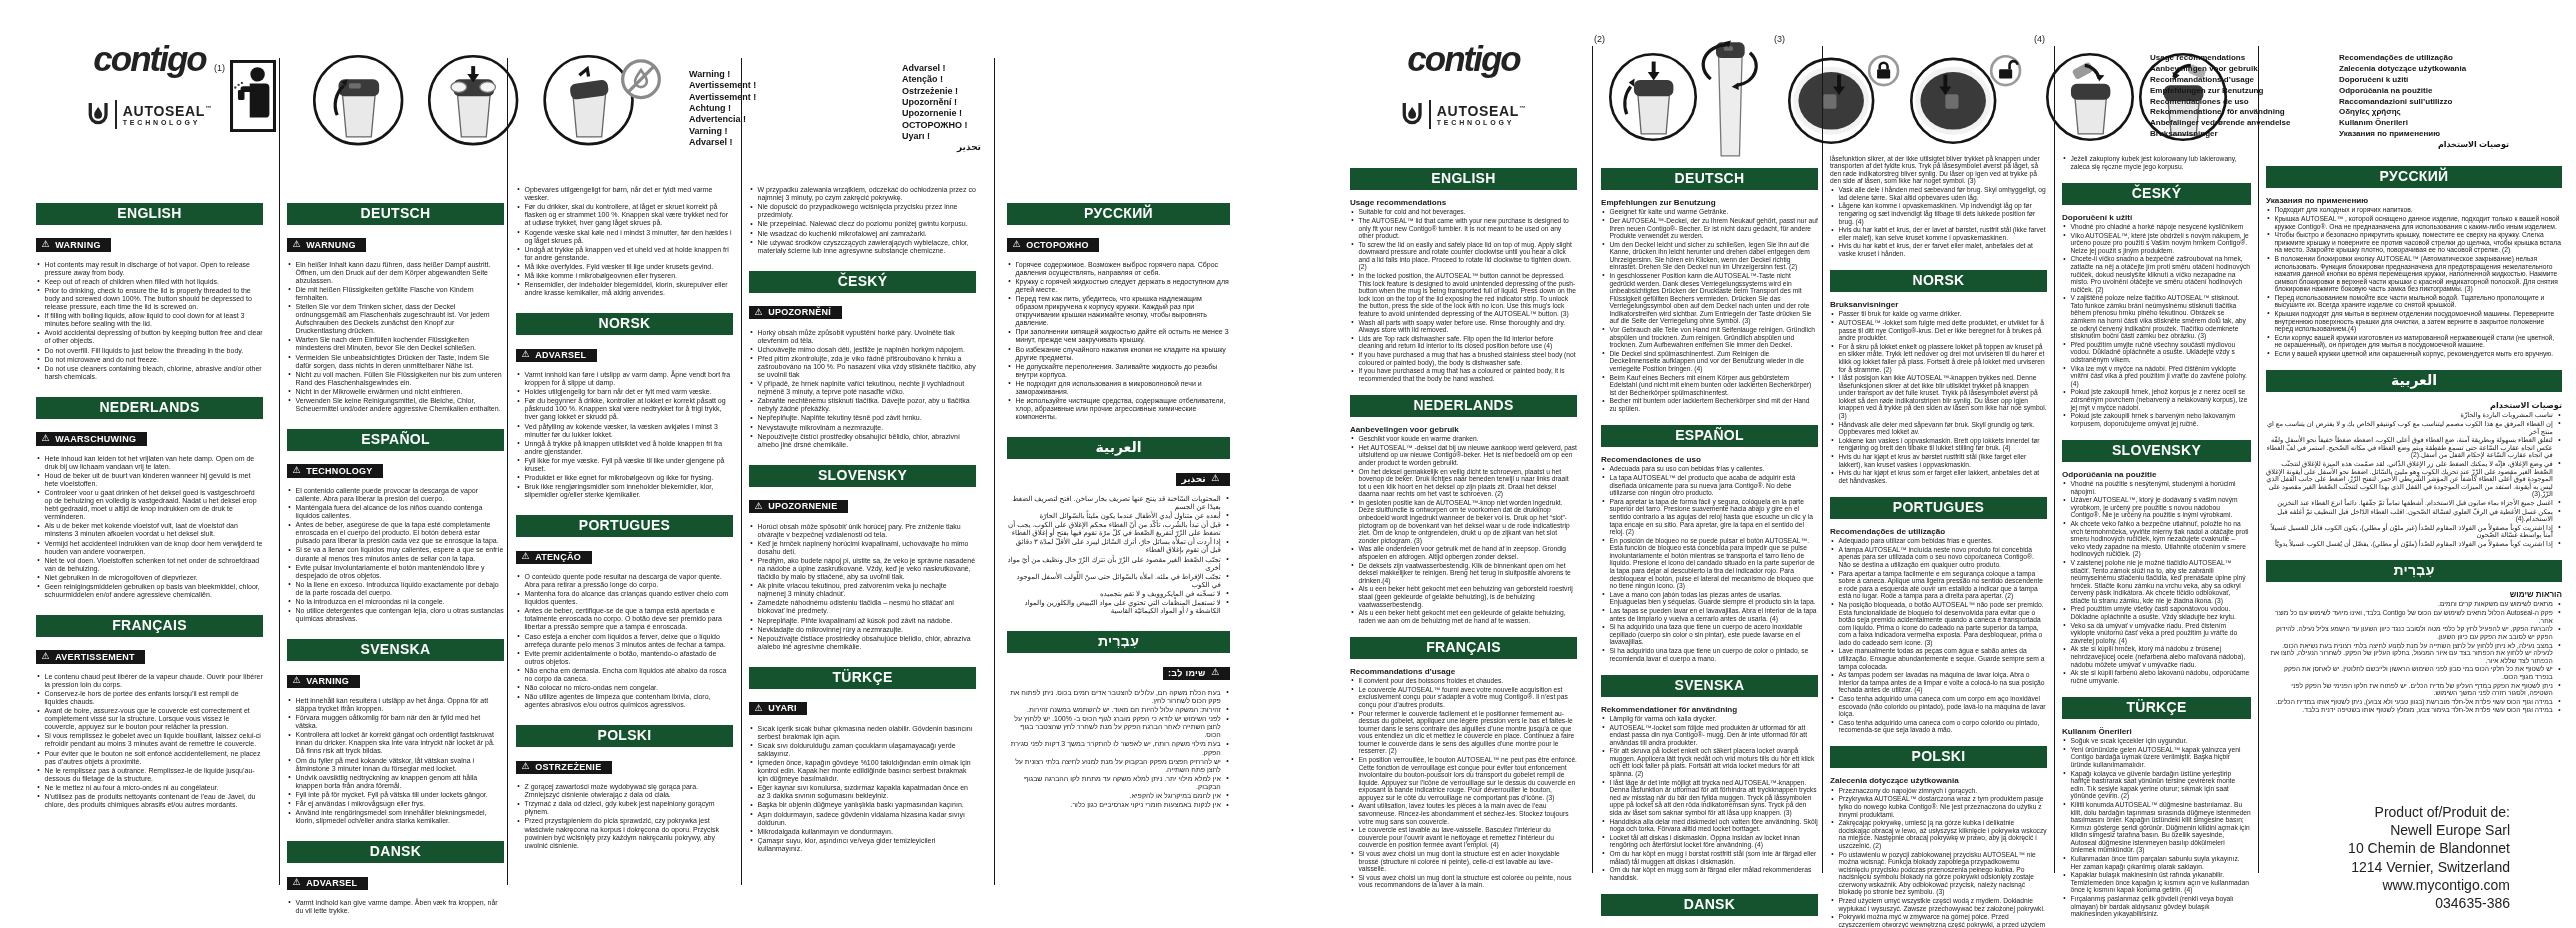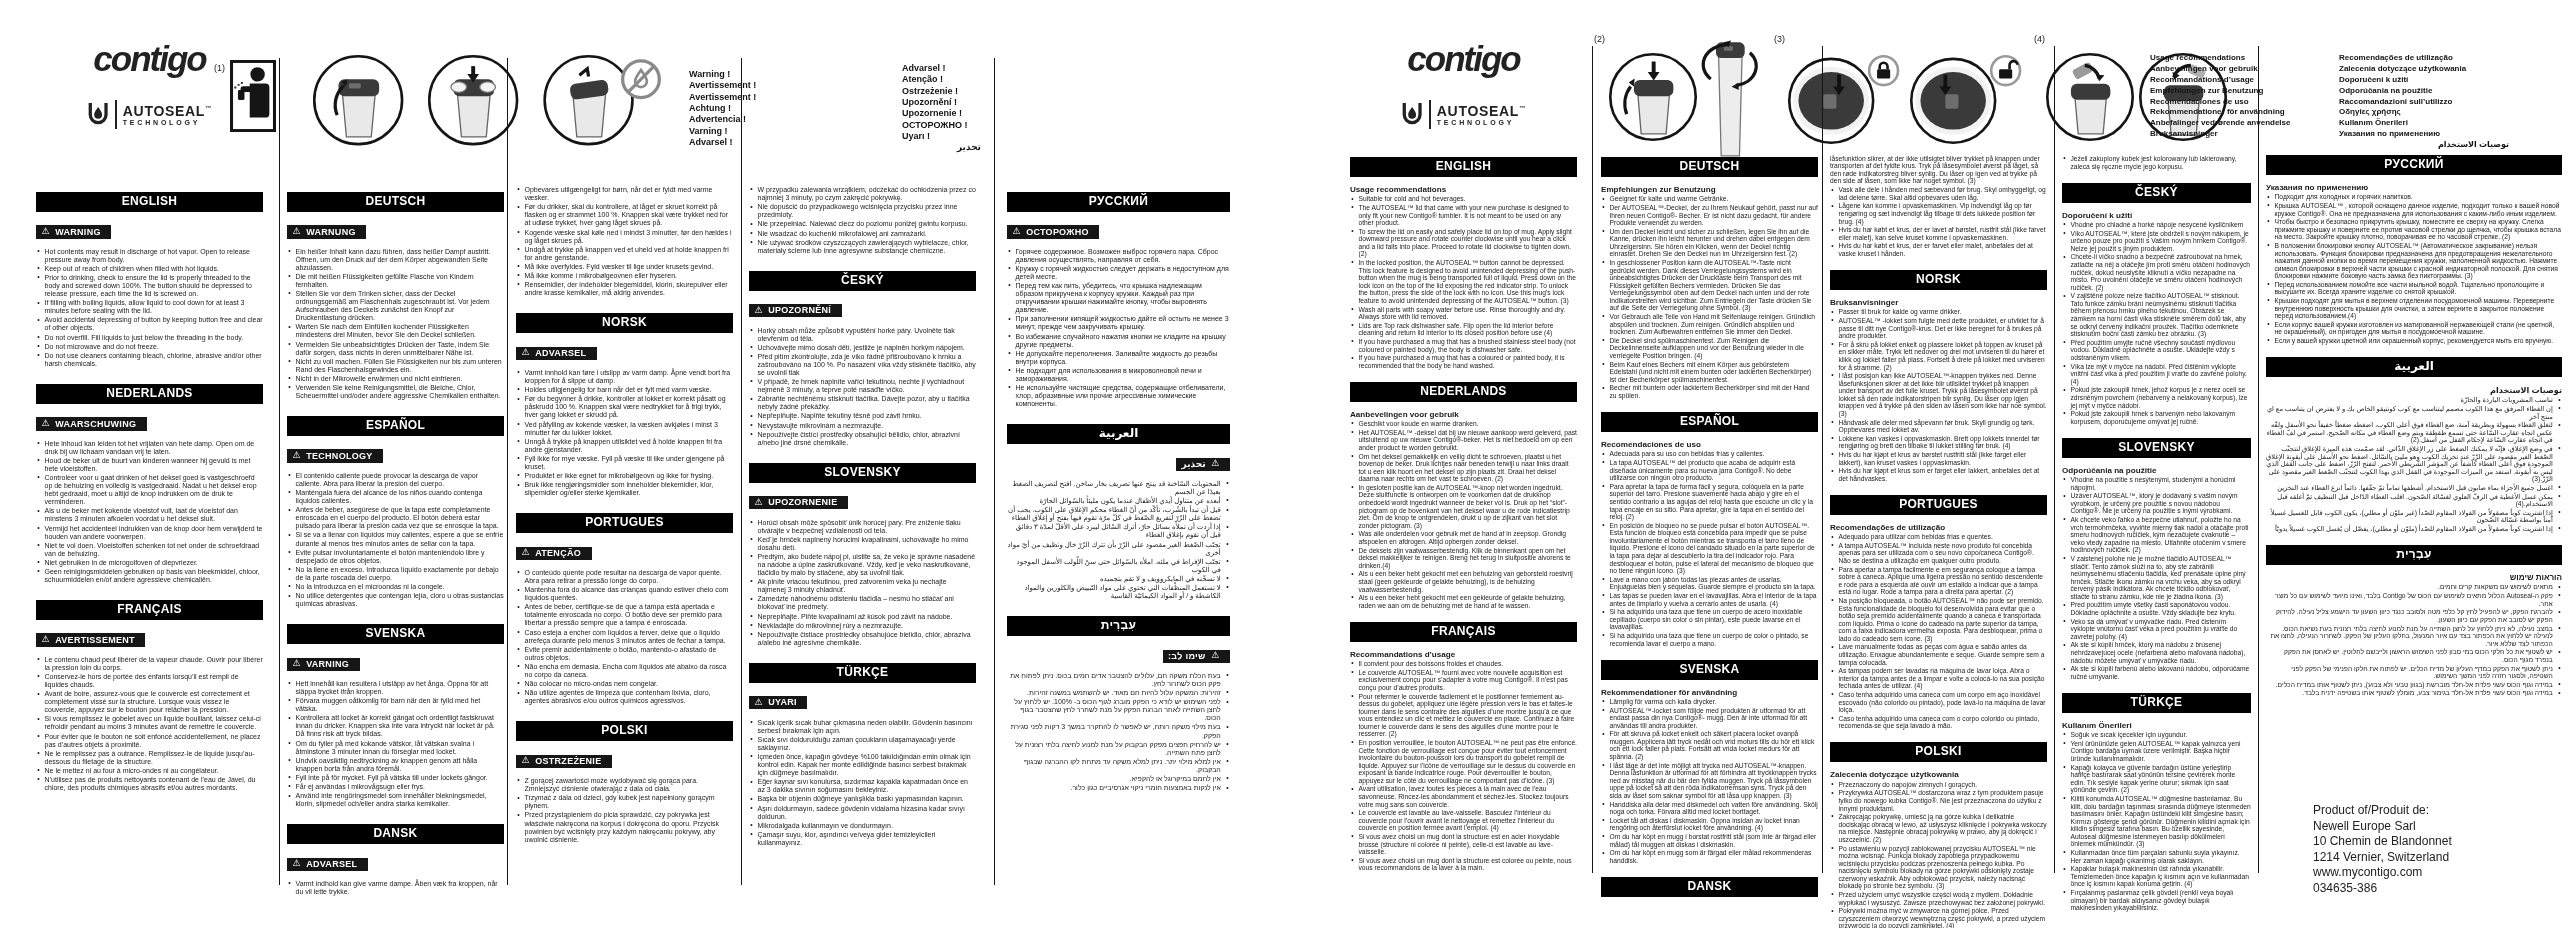--- a/index.html
+++ b/index.html
@@ -21,34 +21,34 @@
   
   .wordlist{position:absolute;font-weight:bold;font-size:9px;line-height:1.26;color:#141414}
   .usagelist{position:absolute;font-weight:bold;font-size:8px;line-height:1.36;color:#141414}
   .witem[dir="rtl"]{text-align:right;padding-right:0;padding-left:17px}
   
   .figlab{position:absolute;font-size:9px;color:#222}
   .picto{position:absolute}
   
   .col{position:absolute}
   .sec{margin-bottom:16px}
-  .band{background:#000000;color:#fff;font-weight:bold;text-align:center;font-size:12px;letter-spacing:0.3px;padding:2px 0 4px;margin:1px 0 8px}
+  .band{background:#14532d;color:#fff;font-weight:bold;text-align:center;font-size:14px;letter-spacing:0.3px;padding:2px 0 4px;margin:12px 0 8px}
   .badge{display:inline-flex;align-items:center;gap:5.3px;background:#161616;color:#fff;font-weight:bold;font-size:9px;letter-spacing:0.3px;padding:1.3px 10.5px 2px 5.3px;margin:5.3px 0 8px}
   .badge .tri{font-size:9.2px;line-height:1}
   .sub{font-weight:bold;font-size:8.1px;margin:0 0 1.3px}
   .lead{font-size:7px;line-height:1.15;margin:0.7px 0 1.3px}
   .b{position:relative;padding-left:8.5px;font-size:7px;line-height:1.15;margin:1.1px 0}
   .b .m{position:absolute;left:1.3px;top:-0.7px}
   .rtl{direction:rtl;text-align:right}
   .rtl .b{padding-left:0;padding-right:9.2px}
   .rtl .b .m{left:auto;right:1.3px}
   #page-right .b,#page-right .lead{font-size:6.7px;line-height:1.13}
   #page-right .sec{margin-bottom:12.5px}
   
-  .footer{position:absolute;text-align:left;font-size:12px;line-height:1.3;color:#222}
+  .footer{position:absolute;text-align:right;font-size:14px;line-height:1.3;color:#222}
 </style>
 </head>
 <body>
 
 <div class="page" id="page-left">
   <div class="logo-wrap" style="left:36px;top:39px">
     <div class="logo-script">contigo</div>
     <div class="as-row">
       <span>
         <svg width="22.3" height="29" viewBox="0 0 34 44">

